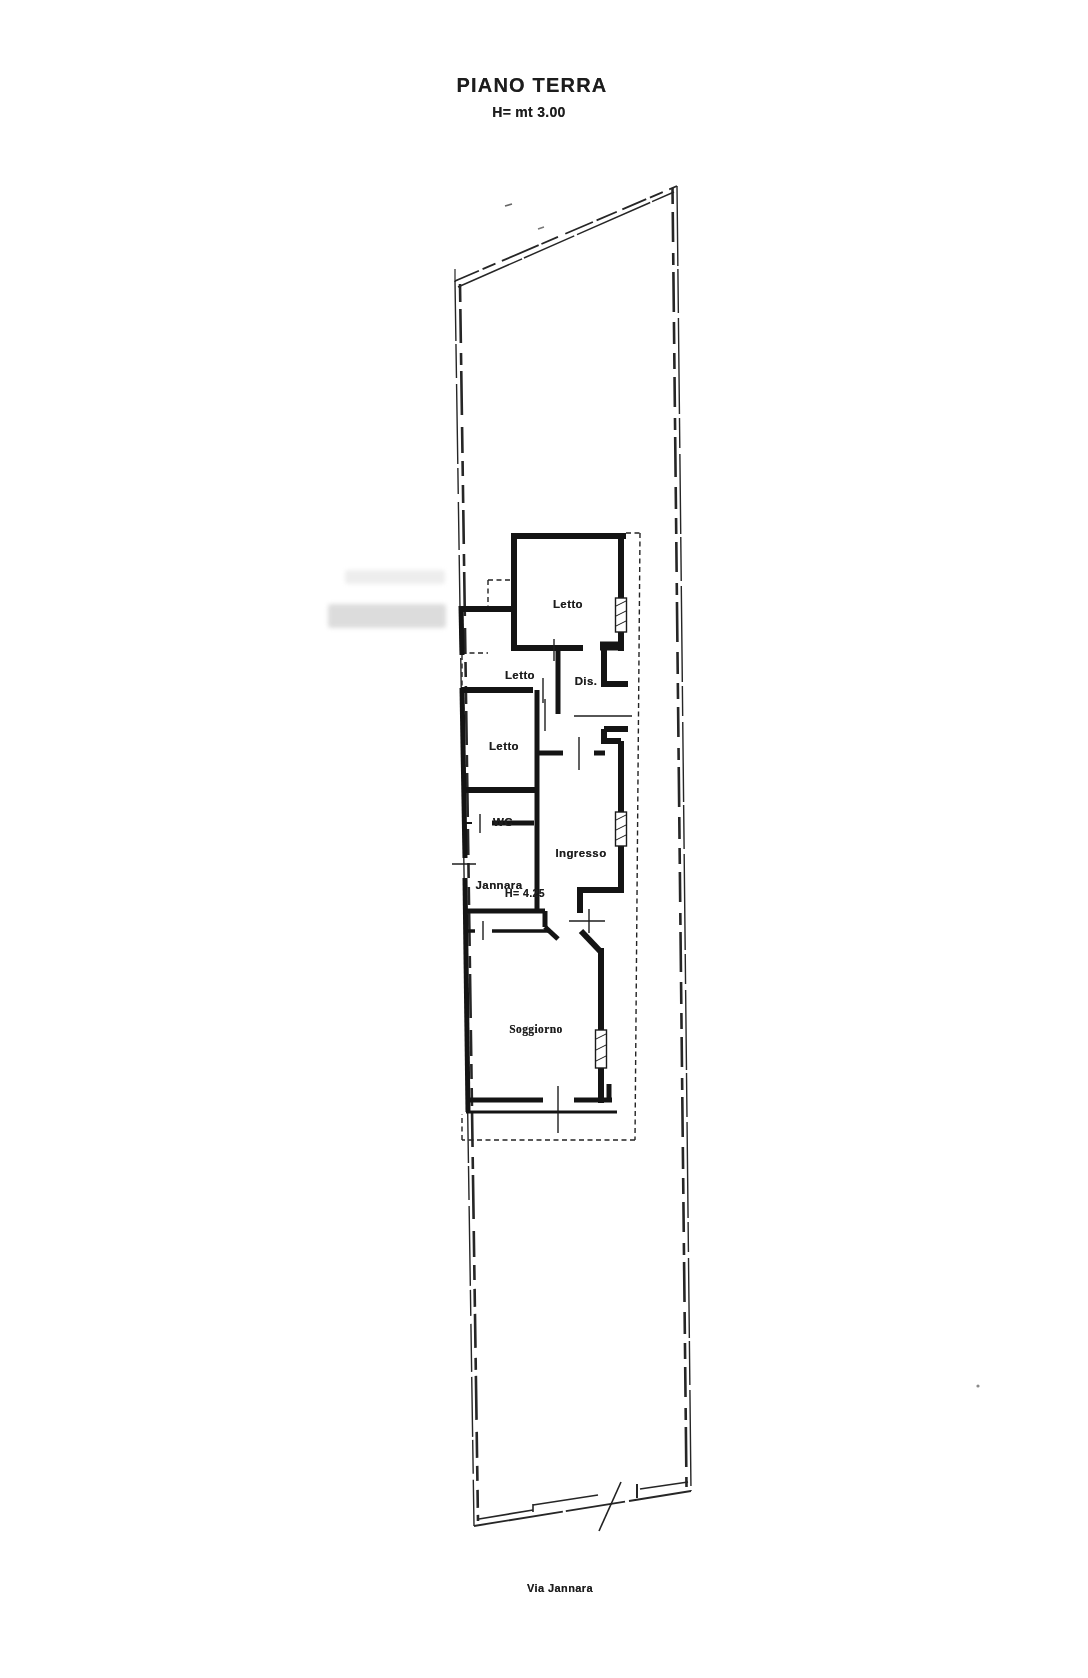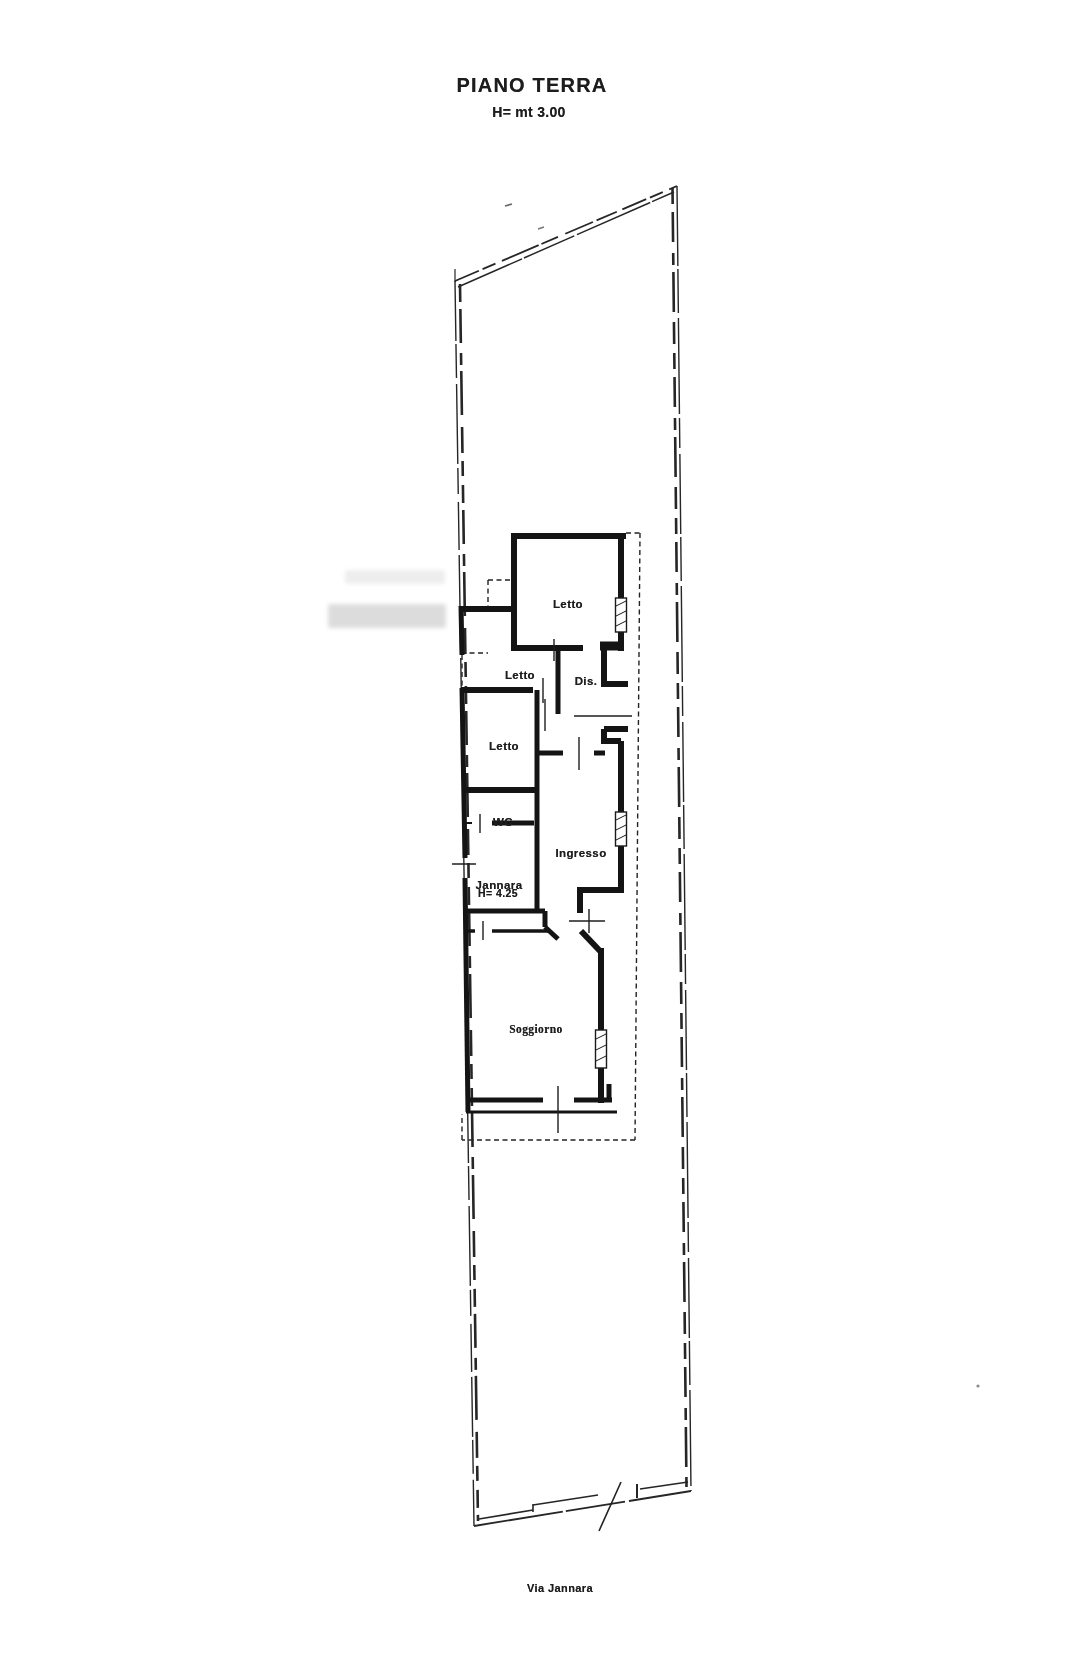--- a/index.html
+++ b/index.html
@@ -15,21 +15,21 @@
     transform:translate(-50%,-50%);
     color:#1d1d1d;
     font-weight:700;
     white-space:nowrap;
     letter-spacing:.4px;
     text-shadow:0 0 .6px rgba(40,40,40,.75);
   }
   .title{font-size:20px;letter-spacing:1.2px;}
   .subtitle{font-size:14px;letter-spacing:.3px;}
   .room{font-size:11.5px;margin-top:11px;}
-  .roomnote{font-size:10.5px;}
+  .roomnote{font-size:10.5px;margin-left:27px;}
   .street{font-size:11px;}
   .plan-svg{position:absolute;left:0;top:0;}
   .smudge{position:absolute;background:#a9a9a9;filter:blur(2px);border-radius:3px;}
   .sm1{left:328px;top:604px;width:118px;height:24px;opacity:.40;}
   .sm2{left:345px;top:570px;width:100px;height:14px;opacity:.20;}
 </style>
 </head>
 <body>
 
 <div class="sheet">

